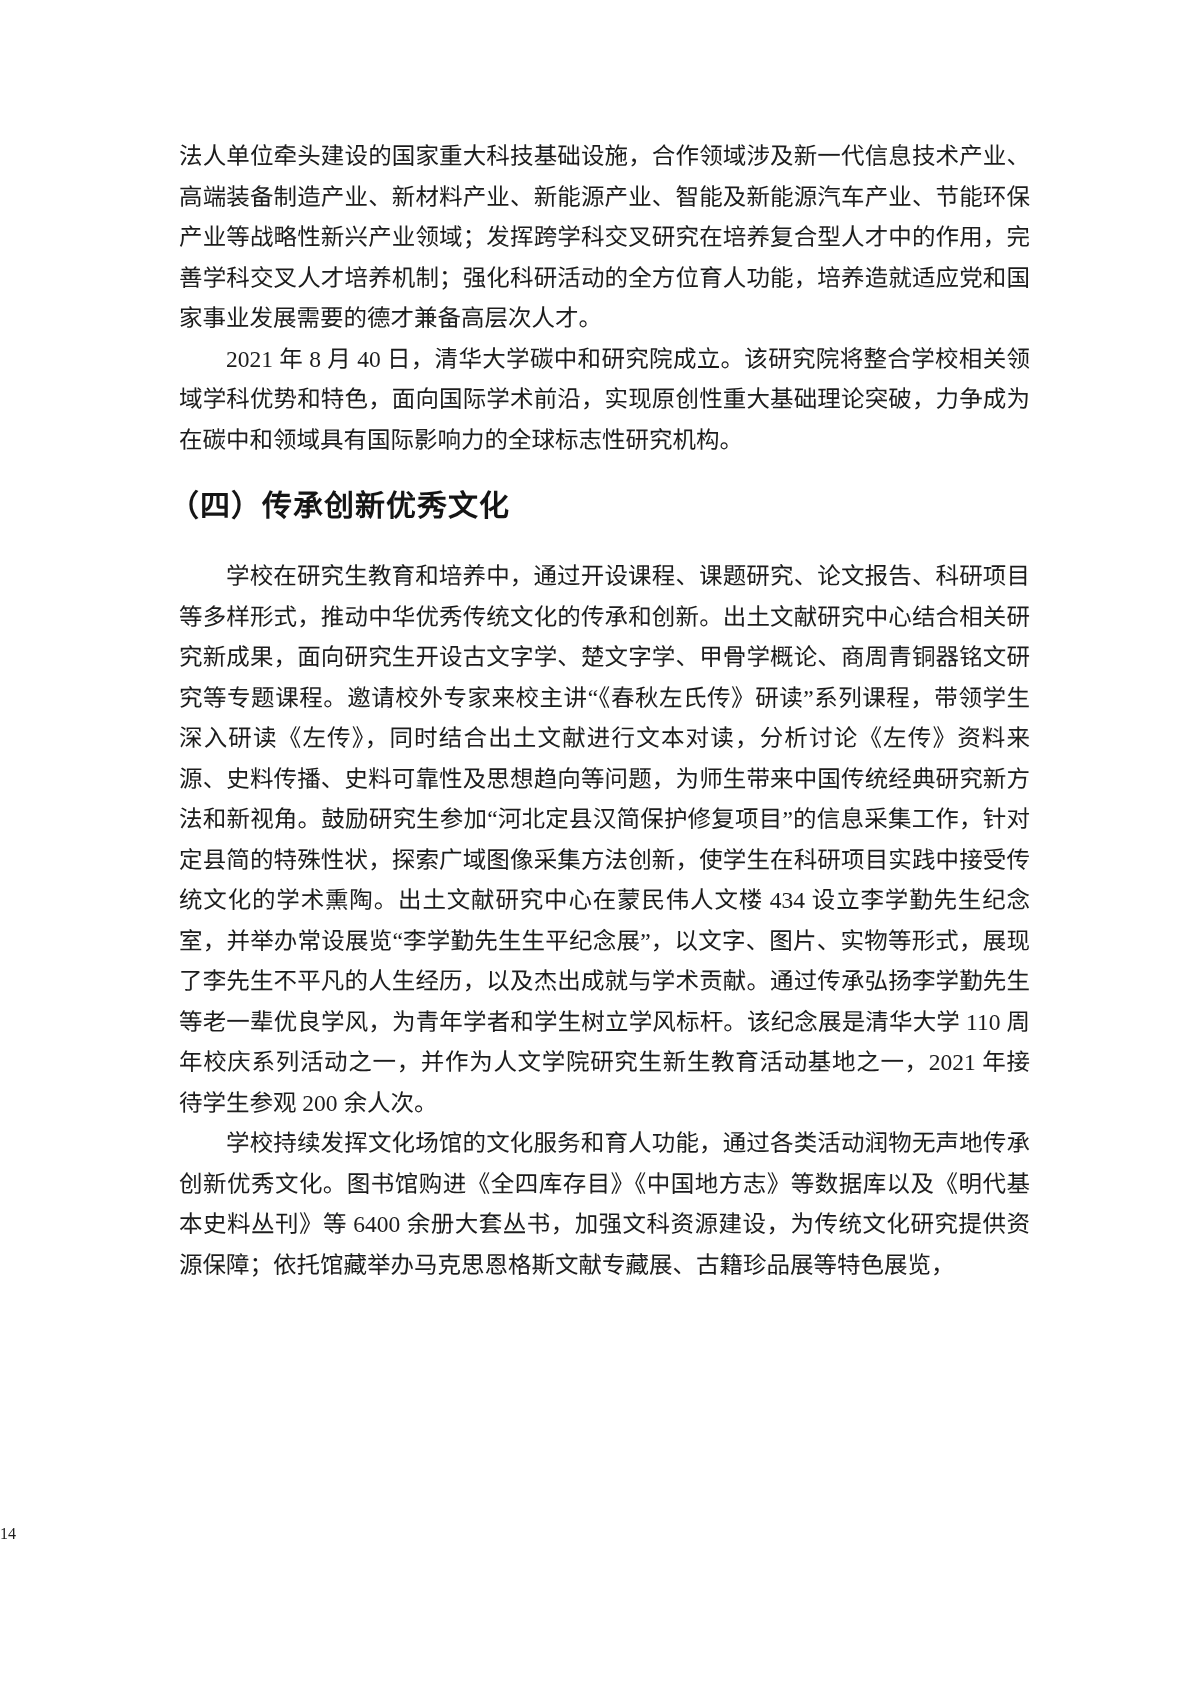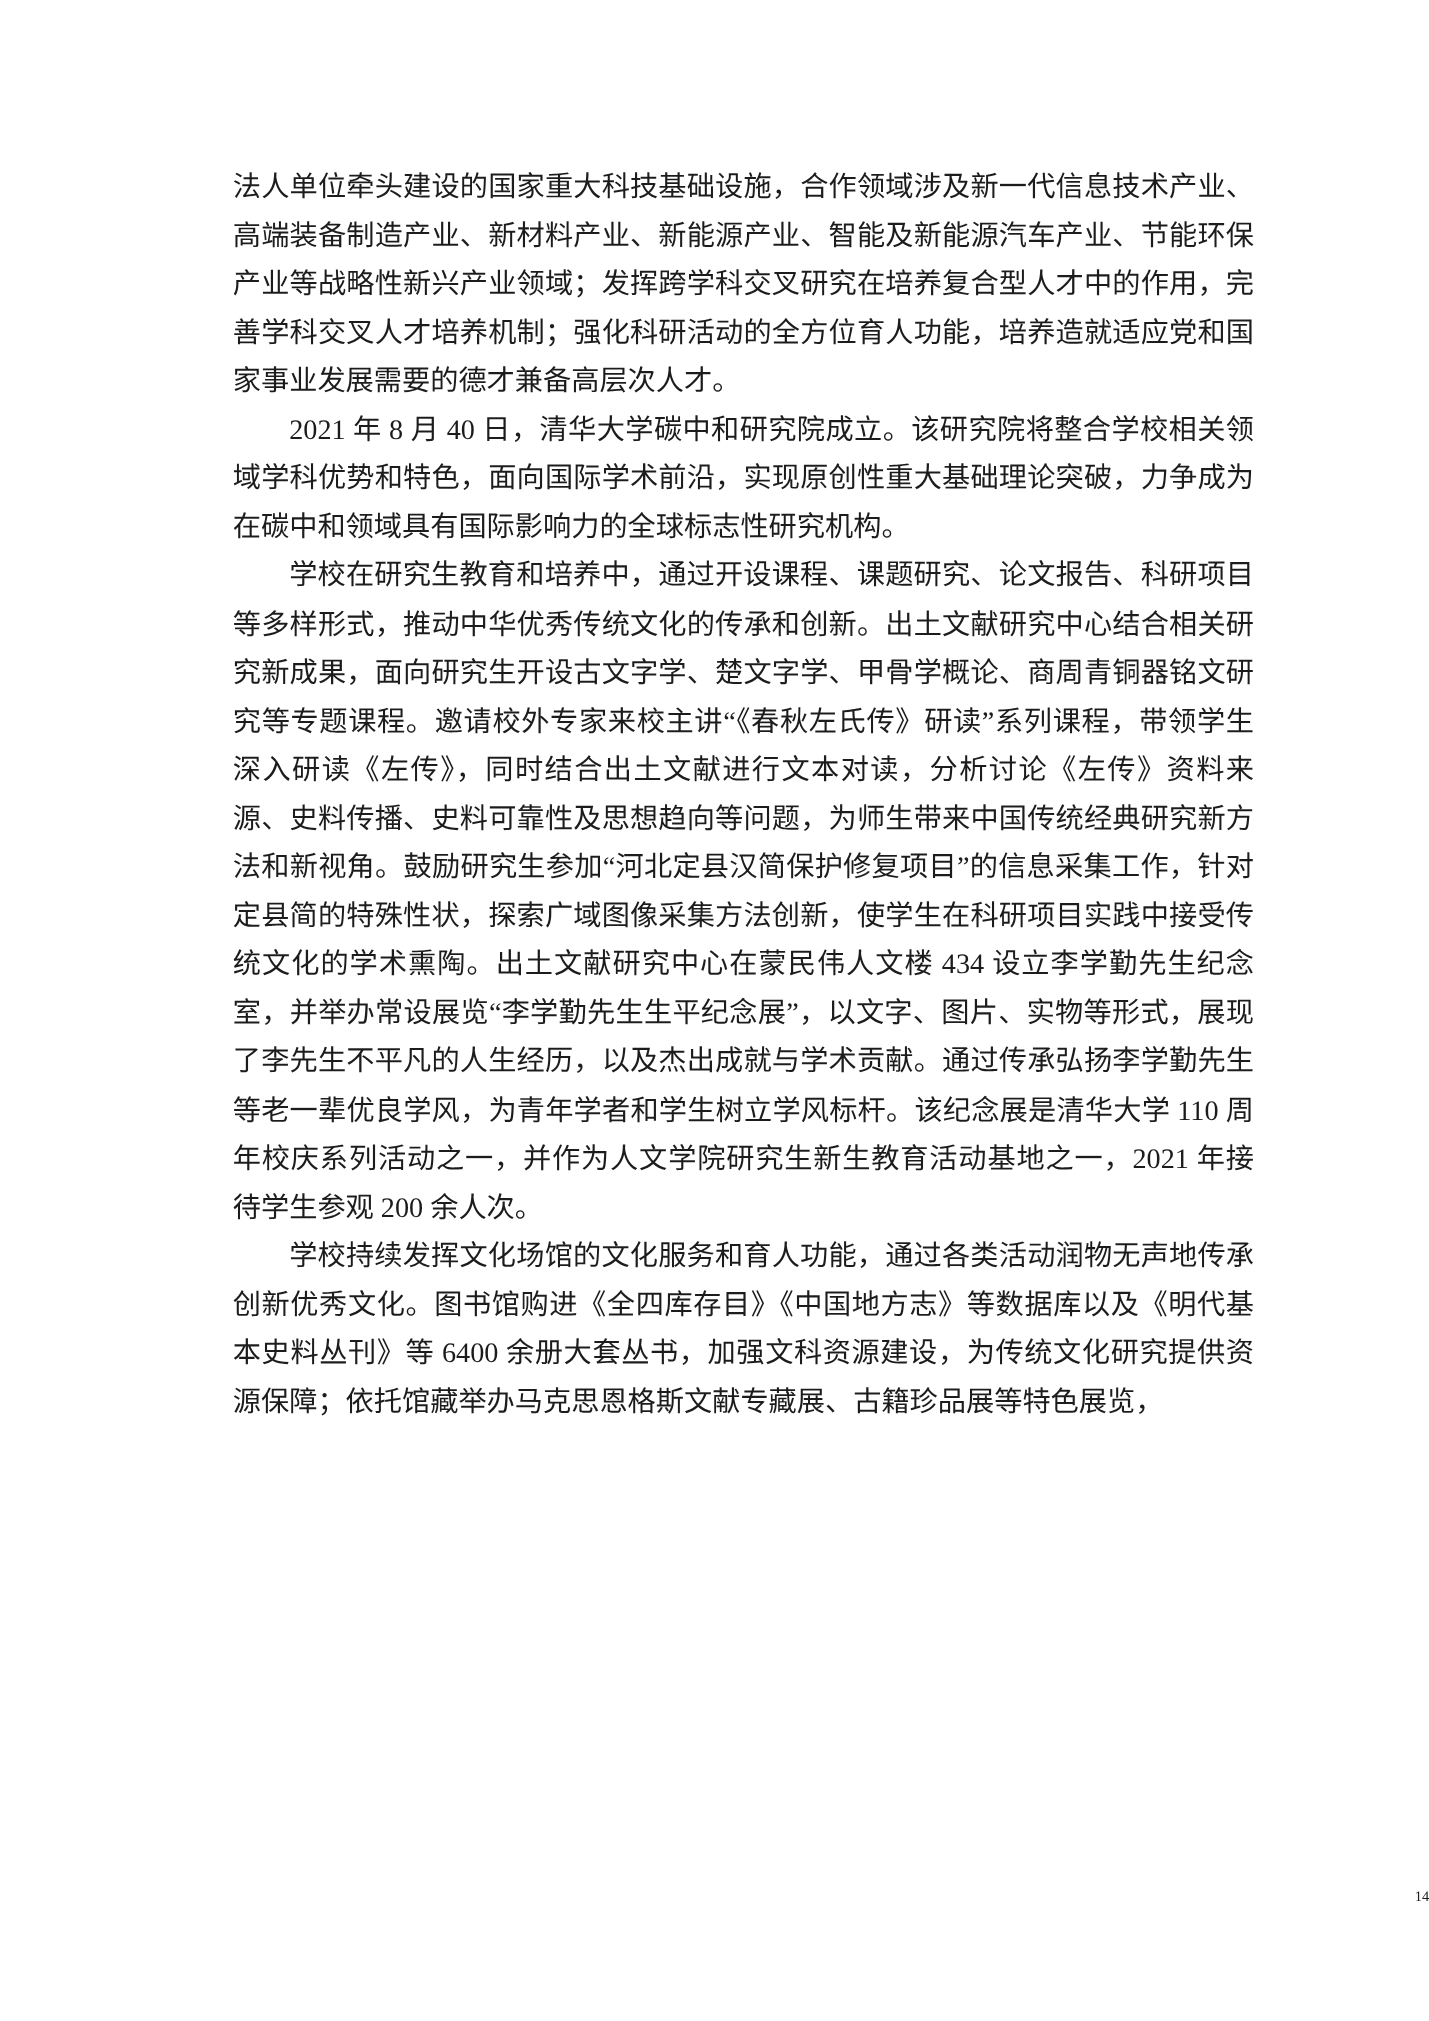--- a/index.html
+++ b/index.html
@@ -14,21 +14,21 @@
     font-family: "Liberation Serif", "DejaVu Serif", serif;
     color: #1c1c1c;
   }
   .page {
     position: absolute;
     inset: 0;
     background: #ffffff;
   }
   .text-block {
     position: absolute;
-    left: 194px;
+    left: 179px;
     top: 136px;
     width: 851px;
   }
   .body-para {
     margin: 0;
     font-size: 23.5px;
     line-height: 40.5px;
     text-align: justify;
     text-justify: inter-ideograph;
     text-indent: 2em;
@@ -42,41 +42,42 @@
     font-family: "Liberation Sans", "DejaVu Sans", sans-serif;
     font-size: 30px;
     font-weight: 700;
     line-height: 40px;
     margin: 26px 0 30px -10px;
     letter-spacing: 1px;
     color: #151515;
   }
   .page-footer {
     position: absolute;
-    top: 1568px;
+    top: 1522px;
     left: 0;
     width: 100%;
-    text-align: right;
-    font-size: 12px;
+    text-align: left;
+    font-size: 16px;
     line-height: 24px;
     color: #1c1c1c;
   }
 </style>
 </head>
 <body>
 
 <div class="page">
 
   <main class="text-block">
 
     <p class="body-para no-indent">法人单位牵头建设的国家重大科技基础设施，合作领域涉及新一代信息技术产业、高端装备制造产业、新材料产业、新能源产业、智能及新能源汽车产业、节能环保产业等战略性新兴产业领域；发挥跨学科交叉研究在培养复合型人才中的作用，完善学科交叉人才培养机制；强化科研活动的全方位育人功能，培养造就适应党和国家事业发展需要的德才兼备高层次人才。</p>
 
     <p class="body-para">2021 年 8 月 40 日，清华大学碳中和研究院成立。该研究院将整合学校相关领域学科优势和特色，面向国际学术前沿，实现原创性重大基础理论突破，力争成为在碳中和领域具有国际影响力的全球标志性研究机构。</p>
 
 
+    <h2 class="section-heading">（四）传承创新优秀文化</h2>
 
     <p class="body-para">学校在研究生教育和培养中，通过开设课程、课题研究、论文报告、科研项目等多样形式，推动中华优秀传统文化的传承和创新。出土文献研究中心结合相关研究新成果，面向研究生开设古文字学、楚文字学、甲骨学概论、商周青铜器铭文研究等专题课程。邀请校外专家来校主讲“《春秋左氏传》研读”系列课程，带领学生深入研读《左传》，同时结合出土文献进行文本对读，分析讨论《左传》资料来源、史料传播、史料可靠性及思想趋向等问题，为师生带来中国传统经典研究新方法和新视角。鼓励研究生参加“河北定县汉简保护修复项目”的信息采集工作，针对定县简的特殊性状，探索广域图像采集方法创新，使学生在科研项目实践中接受传统文化的学术熏陶。出土文献研究中心在蒙民伟人文楼 434 设立李学勤先生纪念室，并举办常设展览“李学勤先生生平纪念展”，以文字、图片、实物等形式，展现了李先生不平凡的人生经历，以及杰出成就与学术贡献。通过传承弘扬李学勤先生等老一辈优良学风，为青年学者和学生树立学风标杆。该纪念展是清华大学 110 周年校庆系列活动之一，并作为人文学院研究生新生教育活动基地之一，2021 年接待学生参观 200 余人次。</p>
 
     <p class="body-para">学校持续发挥文化场馆的文化服务和育人功能，通过各类活动润物无声地传承创新优秀文化。图书馆购进《全四库存目》《中国地方志》等数据库以及《明代基本史料丛刊》等 6400 余册大套丛书，加强文科资源建设，为传统文化研究提供资源保障；依托馆藏举办马克思恩格斯文献专藏展、古籍珍品展等特色展览，</p>
 
   </main>
 
   <footer class="page-footer">14</footer>
 
 </div>

